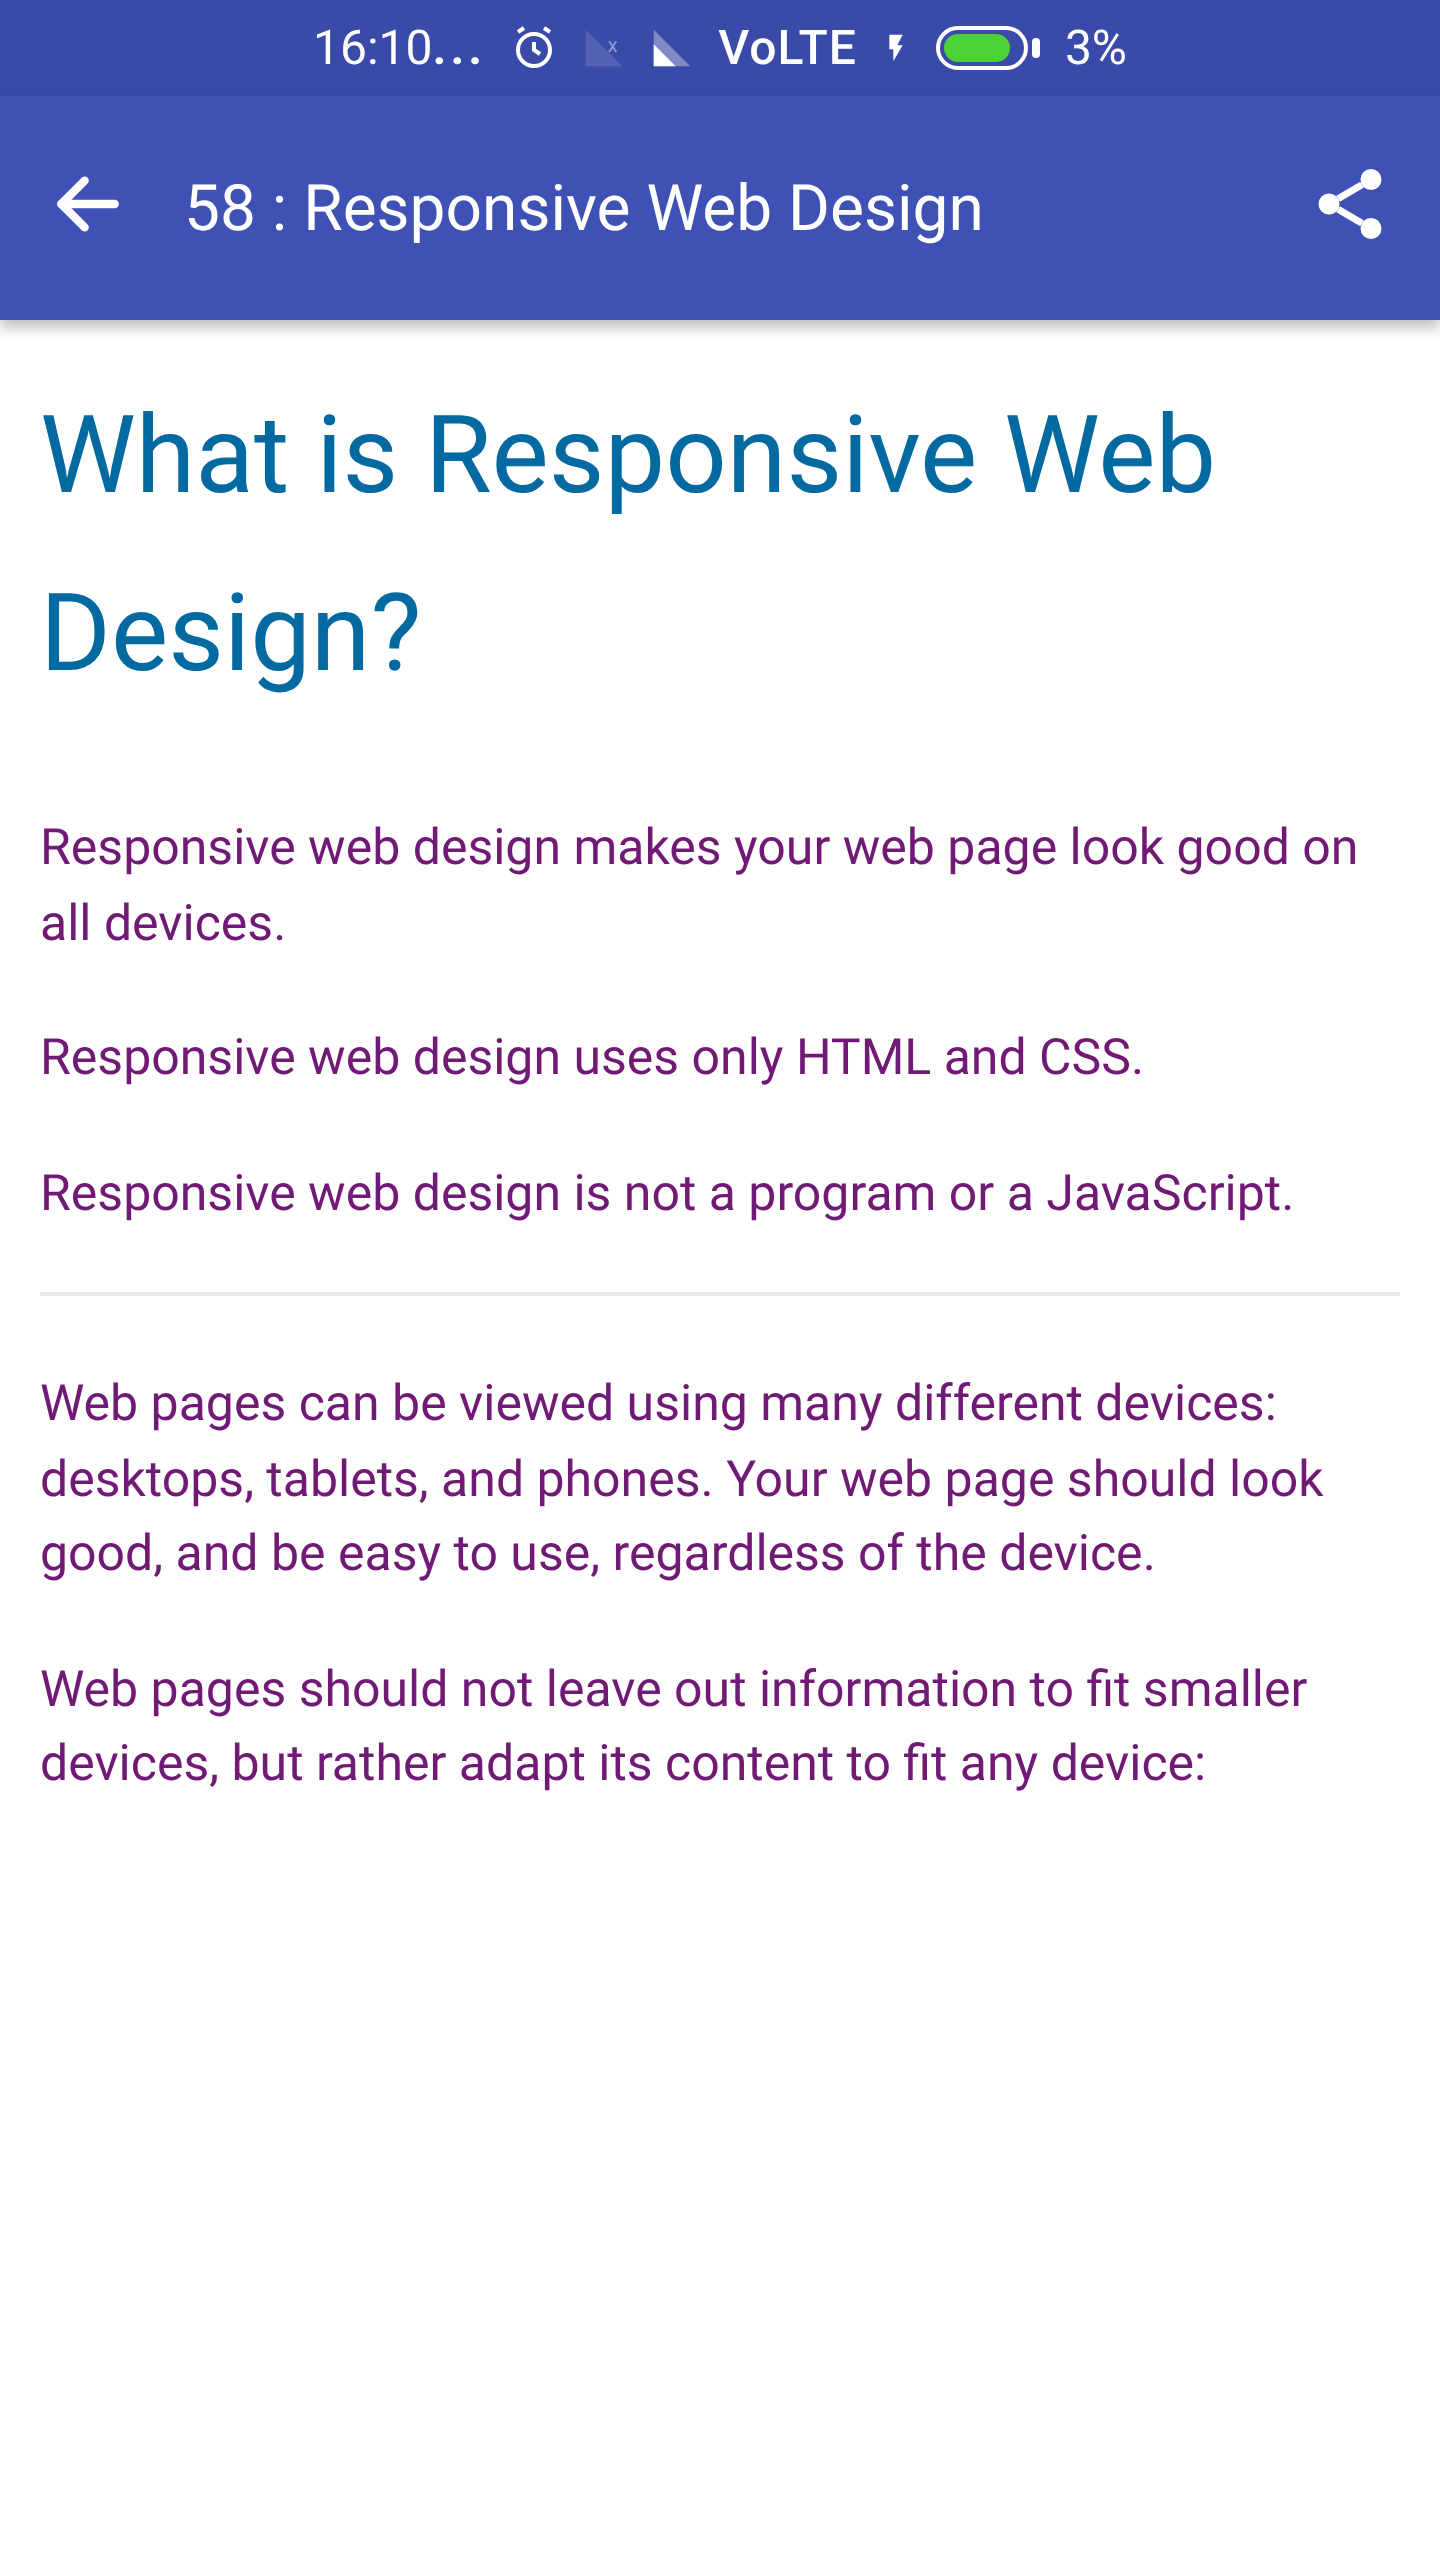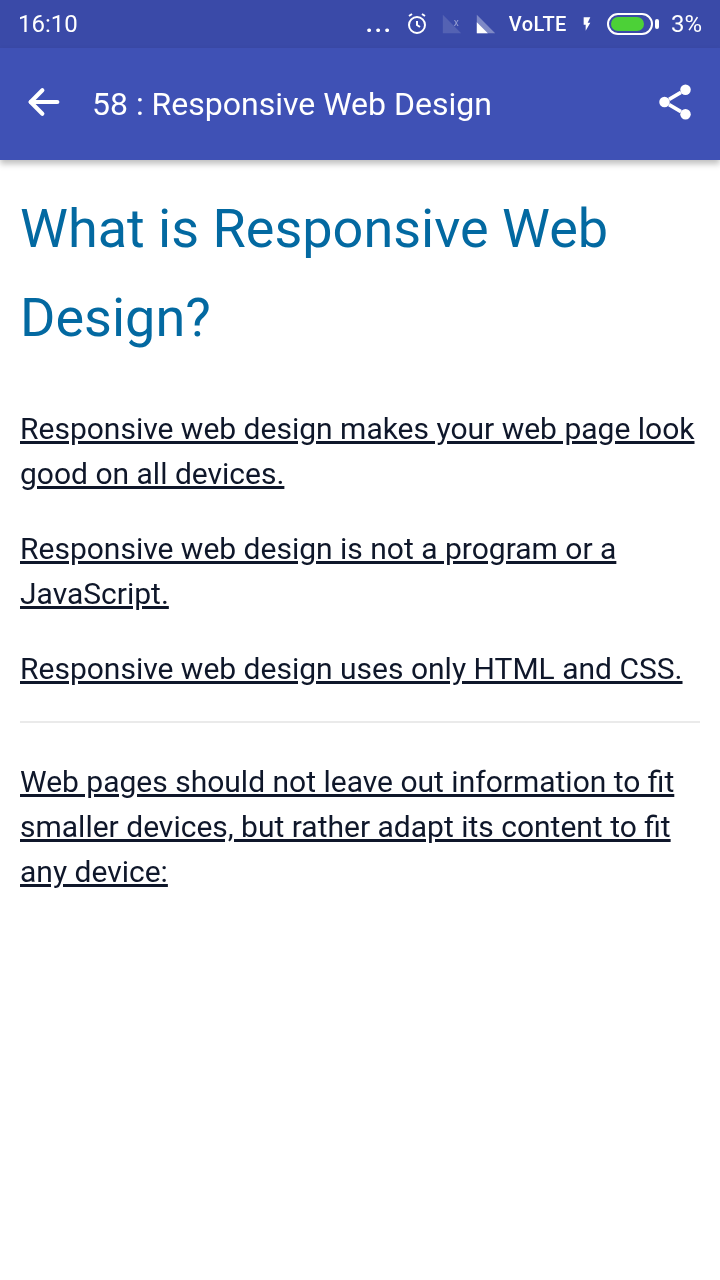--- a/index.html
+++ b/index.html
@@ -3,21 +3,21 @@
 <meta charset="utf-8">
 <style>
   * { margin: 0; padding: 0; box-sizing: border-box; }
   html, body { width: 720px; height: 1280px; font-family: Roboto, "Helvetica Neue", Arial, sans-serif; background: #fff; overflow: hidden; }
   .status-bar {
     height: 48px;
     background: #3a4aa8;
     color: #fff;
     display: flex;
     align-items: center;
-    justify-content: space-between;
+    justify-content: center;
     padding: 0 18px;
     font-size: 24px;
   }
   .status-right { display: flex; align-items: center; gap: 12px; }
   .status-right .dots { letter-spacing: 2px; font-weight: bold; }
   .status-right svg { display: block; }
   .battery {
     display: inline-flex;
     align-items: center;
   }
@@ -55,33 +55,32 @@
   }
   .content h1 {
     font-size: 54px;
     font-weight: 400;
     line-height: 1.65;
     margin-top: 6px;
     margin-bottom: 44px;
     color: #0369a1;
   }
   .content p {
-    font-size: 30px;
+    font-size: 25px;
     line-height: 1.5;
     margin-bottom: 30px;
-    color: #0f172a;
-    text-decoration: underline;
+    color: #701a75;
   }
   .content hr {
     border: none;
     border-top: 2px solid #eaeaea;
     margin: 12px 0 36px 0;
   }
   .signal-faint { opacity: 0.45; }
-  .volte { font-weight: 500; letter-spacing: 0.5px; font-size: 20px;}
+  .volte { font-weight: 500; letter-spacing: 0.5px; font-size: 24px;}
   .bolt { font-size: 22px; }
 </style>
 </head>
 <body>
 
 <div class="status-bar">
   <span>16:10</span>
   <div class="status-right">
     <span class="dots">...</span>
     <span>
@@ -133,17 +132,18 @@
       <circle cx="6" cy="12" r="3"></circle>
       <circle cx="18" cy="19" r="3"></circle>
       <path d="M8.6 10.5l6.8-4M8.6 13.5l6.8 4" stroke="#fff" stroke-width="2"></path>
     </svg>
   </span>
 </div>
 
 <div class="content">
   <h1>What is Responsive Web Design?</h1>
   <p>Responsive web design makes your web page look good on all devices.</p>
+  <p>Responsive web design uses only HTML and CSS.</p>
   <p>Responsive web design is not a program or a JavaScript.</p>
-  <p>Responsive web design uses only HTML and CSS.</p>
   <hr>
+  <p>Web pages can be viewed using many different devices: desktops, tablets, and phones. Your web page should look good, and be easy to use, regardless of the device.</p>
   <p>Web pages should not leave out information to fit smaller devices, but rather adapt its content to fit any device:</p>
 </div>
 
 </body></html>

